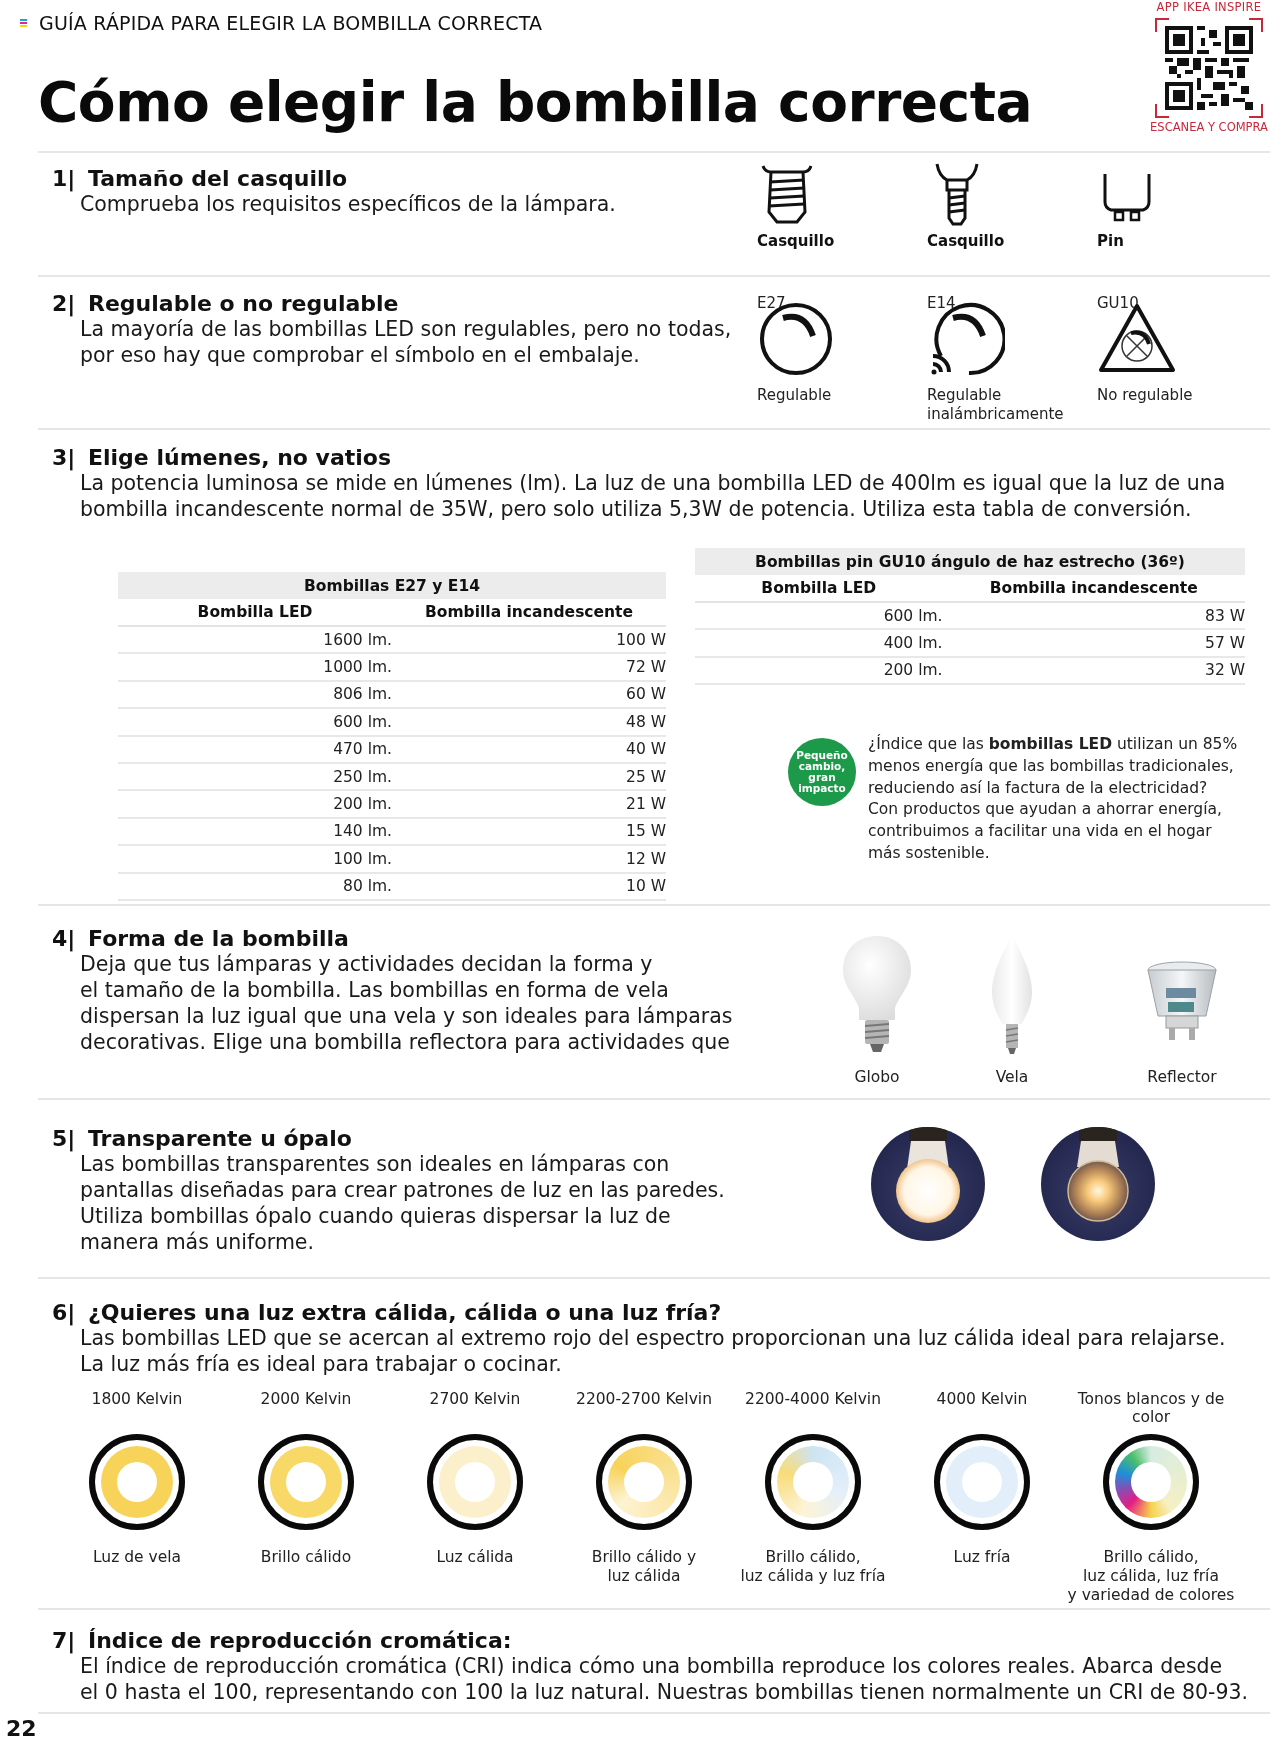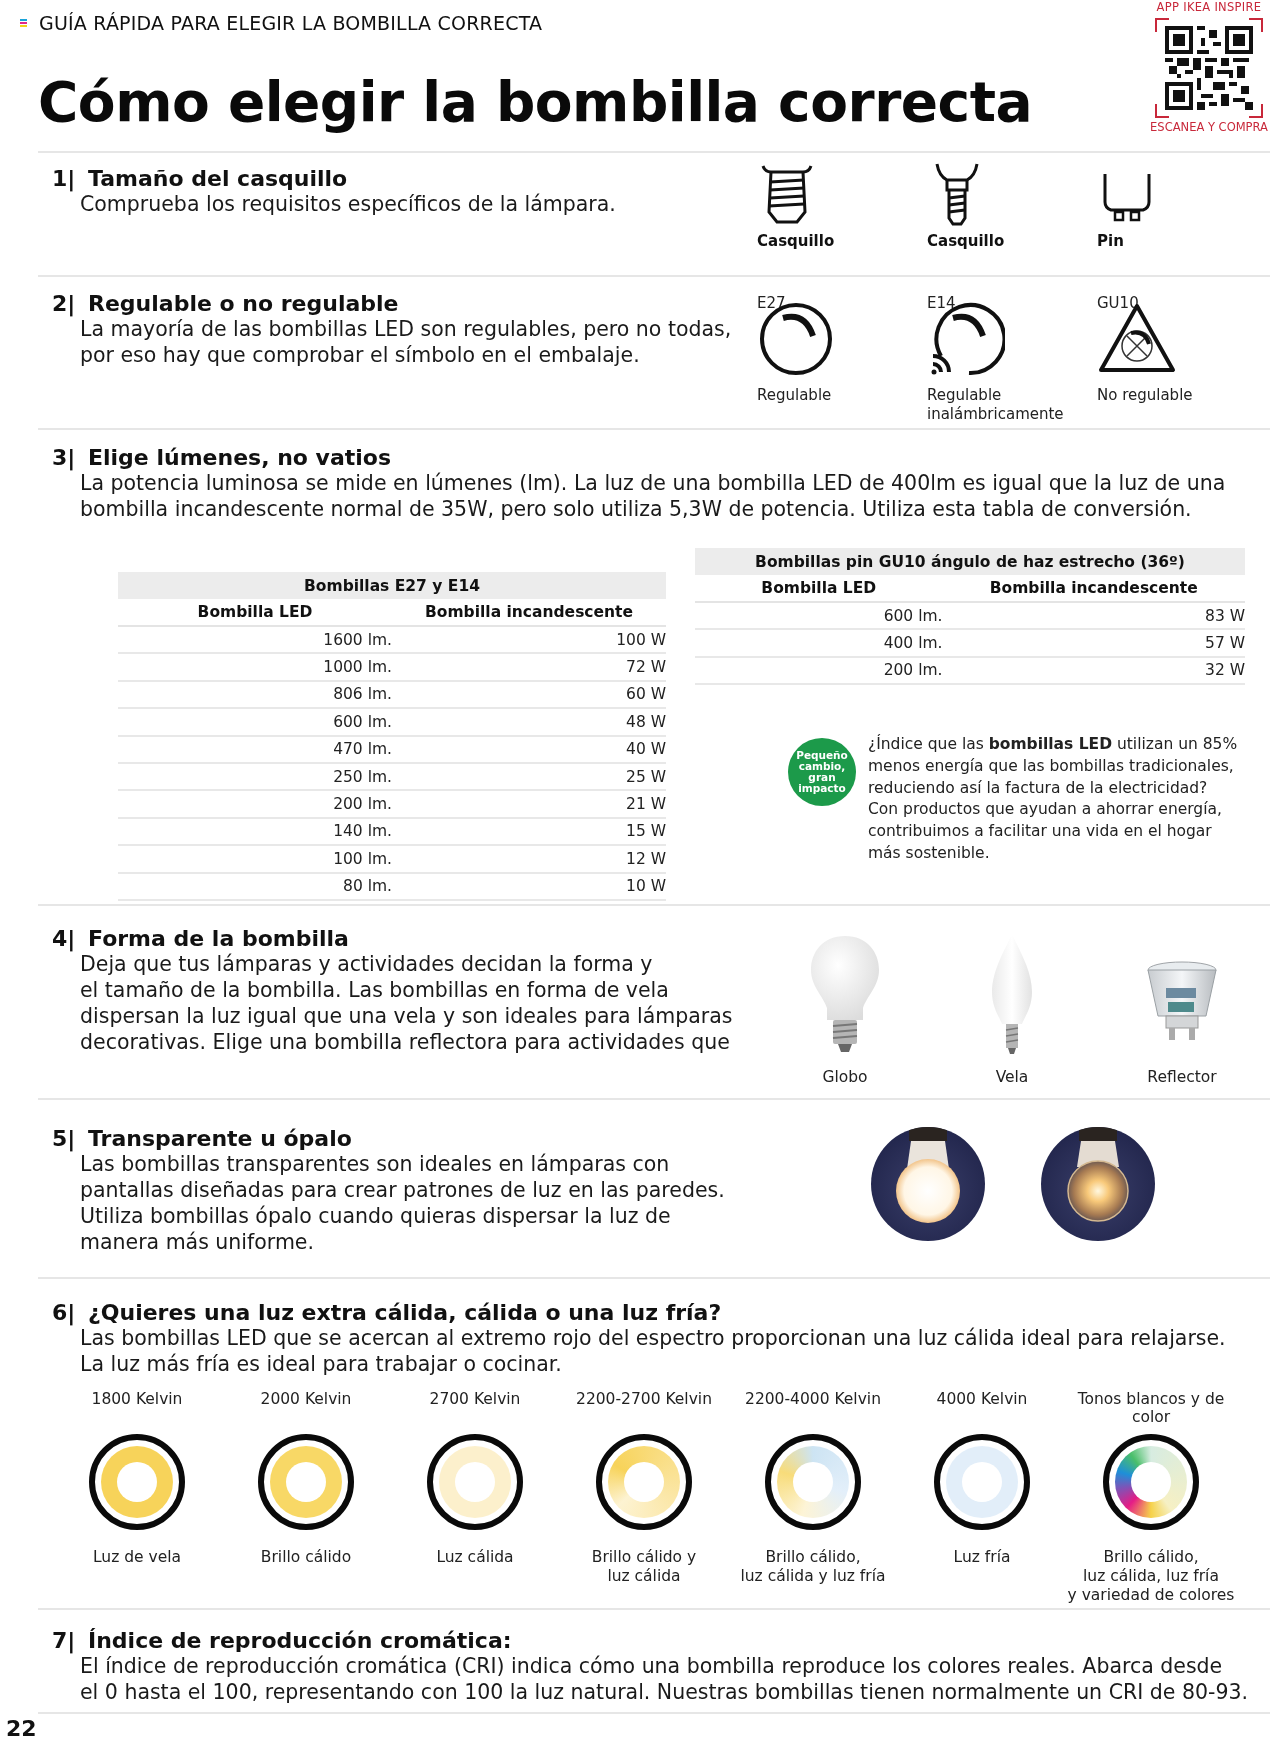--- a/index.html
+++ b/index.html
@@ -311,21 +311,21 @@
       <span>Forma de la bombilla</span>
     </div>
   <div class="sec-body">
     <div>Deja que tus lámparas y actividades decidan la forma y</div>
     <div>el tamaño de la bombilla. Las bombillas en forma de vela</div>
     <div>dispersan la luz igual que una vela y son ideales para lámparas</div>
     <div>decorativas. Elige una bombilla reflectora para actividades que</div>
   </div>
 </div>
 
-<div class="bulb-photo" style="left:760px; top:930px">
+<div class="bulb-photo" style="left:792px; top:930px">
   <svg width="80" height="128" viewBox="0 0 80 128">
     <defs>
         <radialGradient id="gb" cx="40%" cy="35%" r="70%">
           <stop offset="0" stop-color="#ffffff"></stop>
           <stop offset="1" stop-color="#dcdcdc"></stop>
         </radialGradient>
       </defs>
     <path d="M40 6 C62 6 74 22 74 40 C74 56 62 66 58 78 L58 90 L22 90 L22 78 C18 66 6 56 6 40 C6 22 18 6 40 6 Z" fill="url(#gb)"></path>
     <rect x="28" y="90" width="24" height="24" rx="2" fill="#b5b5b5"></rect>
     <path d="M28 96 L52 94 M28 102 L52 100 M28 108 L52 106" stroke="#777" stroke-width="2"></path>

